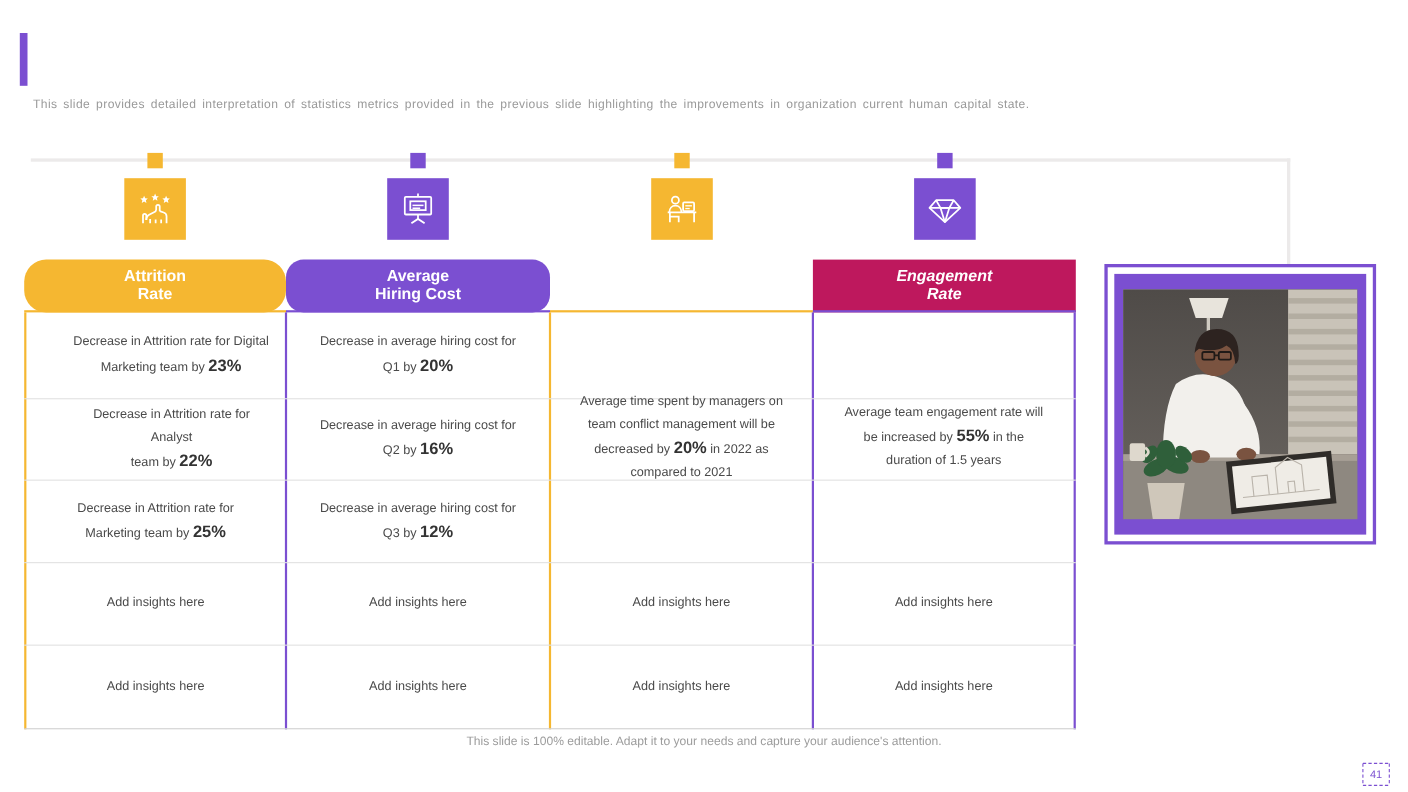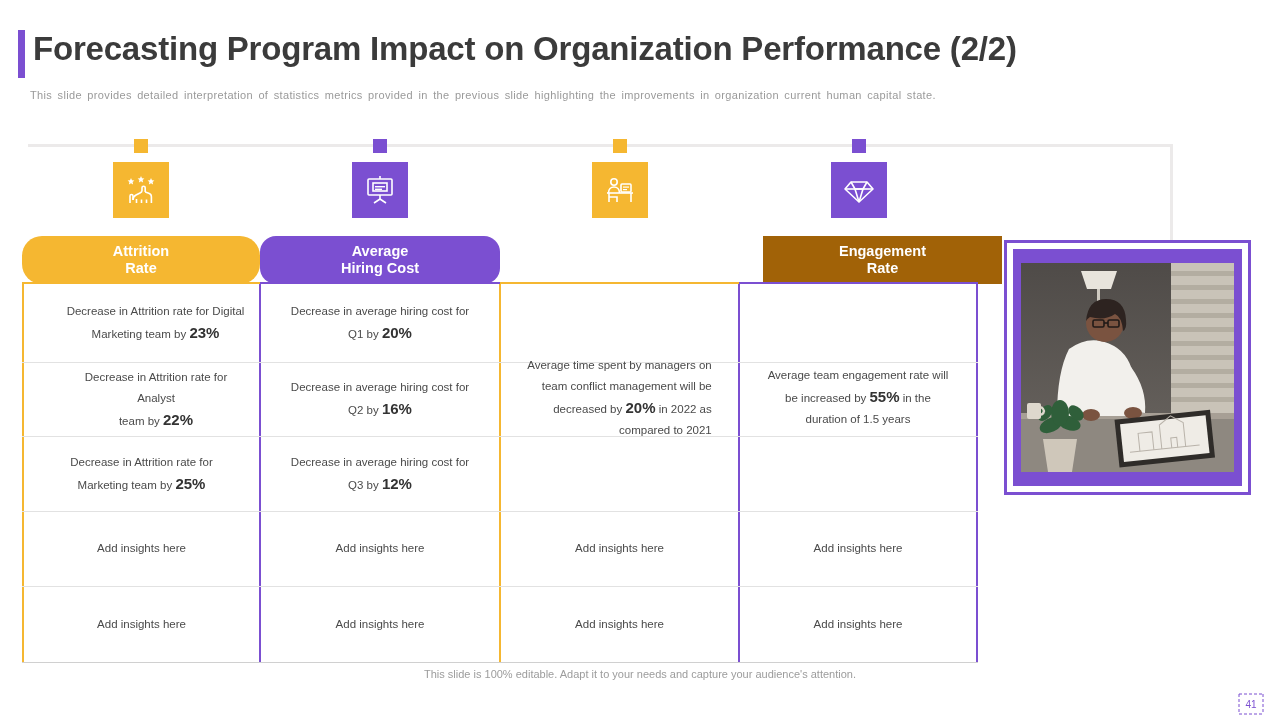--- a/index.html
+++ b/index.html
@@ -91,21 +91,20 @@
     display:flex;align-items:center;justify-content:center;
     font-size:10px;color:#7b4fd1;
   }
 </style>
 </head>
 <body>
 
 <div class="slide">
 
   <div class="title-bar"></div>
-  <div class="title">Forecasting Program Impact on Organization Performance (2/2)</div>
   <div class="subtitle">This slide provides  detailed interpretation of statistics metrics provided  in the previous  slide highlighting  the improvements  in organization  current human capital state.</div>
 
   <div class="topline"></div>
   <div class="topline-right"></div>
 
   <div class="tick" style="left:134px;background:#f5b731;"></div>
   <div class="tick" style="left:373px;background:#7b4fd1;"></div>
   <div class="tick" style="left:613px;background:#f5b731;"></div>
   <div class="tick" style="left:852px;background:#7b4fd1;"></div>
 
@@ -180,21 +179,21 @@
         <div>Attrition</div>
         <div>Rate</div>
       </div>
     </div>
     <div class="hdr" style="left:238px;width:240px;background:#7b4fd1;border-radius:16px;">
       <div>
         <div>Average</div>
         <div>Hiring Cost</div>
       </div>
     </div>
-    <div class="hdr" style="left:741px;width:239px;background:#a16207;">
+    <div class="hdr" style="left:717px;width:239px;background:#be185d;font-style:italic;">
       <div>
         <div>Engagement</div>
         <div>Rate</div>
       </div>
     </div>
 
     <div class="underline" style="left:0;top:46px;width:238px;background:#f5b731;"></div>
     <div class="underline" style="left:238px;top:46px;width:240px;background:#7b4fd1;"></div>
     <div class="underline" style="left:478px;top:46px;width:239px;background:#f5b731;"></div>
     <div class="underline" style="left:717px;top:46px;width:239px;background:#7b4fd1;"></div>
@@ -246,21 +245,21 @@
     </div>
     <div class="cell" style="left:239px;top:200px;width:238px;height:75px;">
       <div>
         <div>Decrease  in average  hiring cost for</div>
         <div><span>Q3 by </span><b>12%</b></div>
       </div>
     </div>
     <div class="cell" style="left:239px;top:275px;width:238px;height:75px;">Add insights here</div>
     <div class="cell" style="left:239px;top:350px;width:238px;height:76px;">Add insights here</div>
 
-    <div class="cell" style="left:479px;top:48px;width:237px;height:227px;text-align:right;">
+    <div class="cell" style="left:479px;top:48px;width:237px;height:227px;">
       <div>
         <div>Average  time spent by managers  on</div>
         <div>team conflict management  will be</div>
         <div><span>decreased  by </span><b>20%</b><span> in 2022 as</span></div>
         <div>compared  to 2021</div>
       </div>
     </div>
     <div class="cell" style="left:479px;top:275px;width:237px;height:75px;">Add insights here</div>
     <div class="cell" style="left:479px;top:350px;width:237px;height:76px;">Add insights here</div>
 

